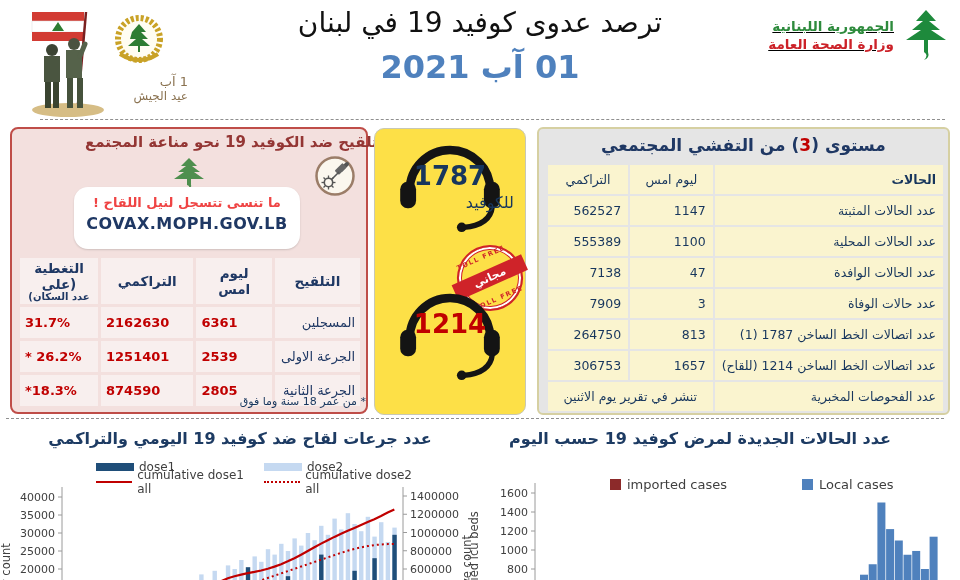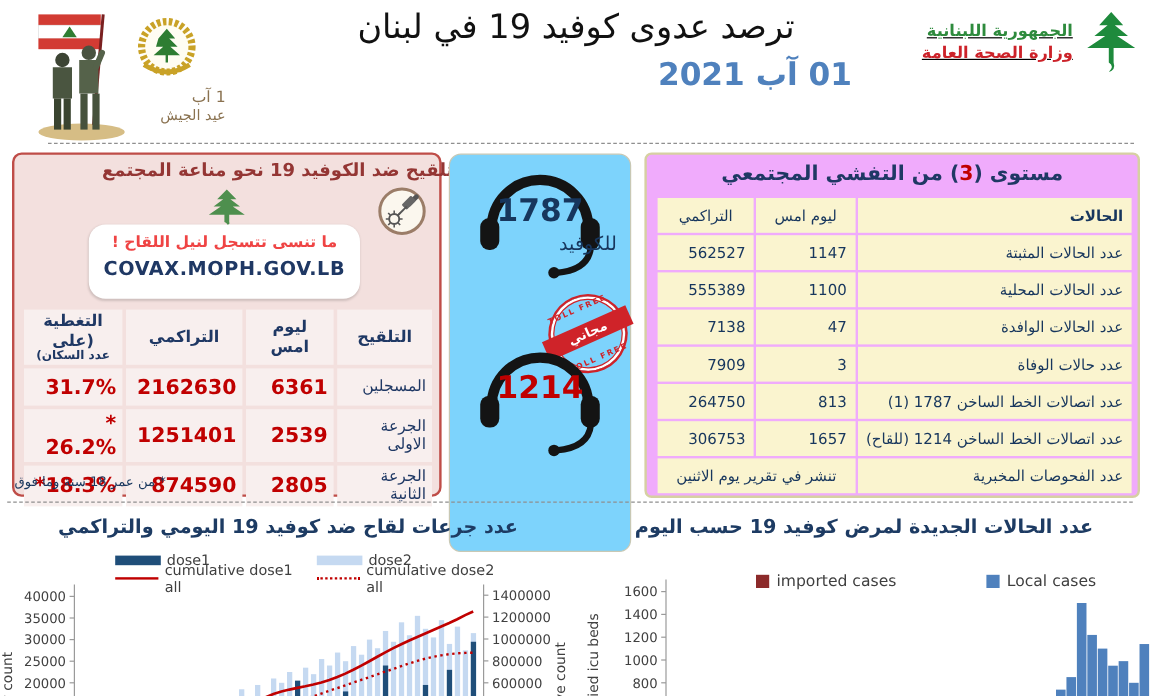--- a/index.html
+++ b/index.html
@@ -4,22 +4,22 @@
 <style>
   html,body{margin:0;padding:0;background:#fff;}
   .page{position:relative;width:960px;height:580px;overflow:hidden;background:#fff;
         font-family:"DejaVu Sans",sans-serif;}
   .abs{position:absolute;}
   .dash-h{position:absolute;border-top:1px dashed #8f8f8f;height:0;}
 
   
   .main-title{position:absolute;left:250px;top:6px;width:460px;text-align:center;
     font-size:28px;color:#111;direction:rtl;font-weight:500;}
-  .date-line{position:absolute;left:250px;top:48px;width:460px;text-align:right;
-    font-size:26px;color:#4f81bd;font-weight:bold;direction:rtl;}
+  .date-line{position:absolute;left:250px;top:48px;width:460px;text-align:center;
+    font-size:32px;color:#4f81bd;font-weight:bold;direction:rtl;}
   .moph{position:absolute;right:8px;top:8px;display:flex;align-items:center;gap:6px;text-decoration:underline;}
   .moph-text{text-align:right;line-height:1.35;}
   .moph-l1{color:#2e8b3d;font-weight:bold;font-size:13.5px;direction:rtl;}
   .moph-l2{color:#cc2229;font-weight:bold;font-size:13.5px;direction:rtl;}
   .army{position:absolute;left:12px;top:2px;width:210px;height:116px;}
   .army-caption{position:absolute;left:96px;top:72px;width:80px;text-align:right;
     color:#8a7250;direction:rtl;}
   .army-cap1{font-size:13px;}
   .army-cap2{font-size:12px;}
 
@@ -33,61 +33,61 @@
   .covax-box{position:absolute;left:62px;top:58px;width:226px;height:62px;background:#fff;
     border-radius:14px;box-shadow:0 1px 2px rgba(0,0,0,.15);text-align:center;padding-top:8px;box-sizing:border-box;}
   .covax-l1{color:#ef4444;font-size:13px;font-weight:bold;direction:rtl;}
   .covax-l2{color:#1f3864;font-size:16px;font-weight:600;letter-spacing:.5px;margin-top:4px;}
   .vax-table-wrap{position:absolute;left:5px;top:126px;width:346px;}
   table.vax{direction:rtl;border-spacing:3px;width:100%;}
   table.vax td{background:#f8efee;padding:2px 5px;}
   .vax-h{color:#1f3864;font-weight:bold;font-size:13.5px;text-align:center;}
   .vax-h .sub{font-size:10px;font-weight:bold;display:block;line-height:1;}
   .vax-label{color:#1f3864;font-size:13px;text-align:right;height:27px;}
-  .vax-num{color:#c00000;font-weight:bold;font-size:17px;text-align:right;direction:ltr;}
-  .vax-foot{position:absolute;left:0;bottom:4px;width:100%;text-align:left;
+  .vax-num{color:#c00000;font-weight:bold;font-size:13px;text-align:left;direction:ltr;}
+  .vax-foot{position:absolute;left:0;bottom:4px;width:100%;text-align:right;
     color:#17365d;font-size:11px;direction:rtl;}
 
   
-  .phone-panel{position:absolute;left:374px;top:128px;width:152px;height:332px;
-    background:#7dd3fc;border:1px solid #c8c8b4;border-radius:10px;box-sizing:border-box;}
+  .phone-panel{position:absolute;left:374px;top:128px;width:152px;height:287px;
+    background:#fde047;border:1px solid #c8c8b4;border-radius:10px;box-sizing:border-box;}
   .hs{position:absolute;left:50%;transform:translateX(-50%);width:128px;height:110px;}
   .hs1{top:4px;} .hs2{top:152px;}
   .hs-num{position:absolute;top:28px;left:0;width:100%;text-align:center;
     font-size:26px;font-weight:bold;}
   .hs-lab{position:absolute;top:60px;left:0;width:100%;text-align:right;
     font-size:16px;font-weight:normal;direction:rtl;}
   .blue{color:#17365d;} .red{color:#c00000;}
   .stamp{position:absolute;left:82px;top:116px;width:62px;height:62px;
     transform:rotate(-24deg);border:2px solid #cf2329;border-radius:50%;
     box-shadow:inset 0 0 0 2px #fff, inset 0 0 0 3px #cf2329;}
   .stamp-band{position:absolute;left:-7px;right:-7px;top:22px;height:17px;background:#cf2329;
     color:#fff;font-size:11px;font-weight:bold;text-align:center;line-height:17px;direction:rtl;}
   .stamp-top,.stamp-bot{position:absolute;left:0;width:100%;text-align:center;
     color:#cf2329;font-size:6.5px;font-weight:bold;letter-spacing:1.5px;}
   .stamp-top{top:5px;} .stamp-bot{bottom:5px;}
 
   
   .cases-panel{position:absolute;left:537px;top:127px;width:413px;height:288px;
-    background:#f0abfc;border:2px solid #d6d0a2;border-radius:6px;box-sizing:border-box;padding-left:35px;}
+    background:#e5e5e5;border:2px solid #d6d0a2;border-radius:6px;box-sizing:border-box;padding-left:35px;}
   .cases-title{position:absolute;top:6px;left:0;width:100%;text-align:center;
     color:#1f3864;font-weight:bold;font-size:17px;direction:rtl;}
   .cases-level{color:#c00000;}
   .cases-table-wrap{position:absolute;left:7px;top:34px;width:399px;}
   table.cases{direction:rtl;border-spacing:2px;width:100%;}
   table.cases td{background:#faf4cf;color:#17365d;padding:2px 7px;height:25px;font-size:12.5px;white-space:nowrap;}
   .c-hdr-cases{font-weight:bold;font-size:13.5px;text-align:right;}
   .c-hdr{text-align:center;font-size:13px;}
   .c-label{text-align:right;}
   .c-val{text-align:right;font-size:15px;direction:ltr;}
   .c-note{text-align:center;font-size:12.5px;}
 
   
   .chart{position:absolute;top:425px;width:480px;height:155px;overflow:hidden;}
-  .chart-left{left:0;} .chart-right{left:480px;}
+  .chart-left{left:0;} .chart-right{left:460px;}
   .chart-title{position:absolute;top:4px;left:0;width:100%;text-align:center;
     color:#1d3b63;font-size:16px;font-weight:600;direction:rtl;}
   .legend1{position:absolute;top:34px;left:96px;width:330px;font-size:12px;color:#3f3f3f;}
   .lg-row{display:flex;gap:8px;height:15px;align-items:center;}
   .lg-item{display:flex;align-items:center;gap:5px;width:160px;}
   .sw-bar{width:38px;height:8px;}
   .sw-line{width:38px;height:0;border-top:2.5px solid #c00000;}
   .sw-dot{width:38px;height:0;border-top:2.5px dotted #c00000;}
   .legend2{position:absolute;top:52px;left:150px;display:flex;gap:75px;font-size:13px;color:#3f3f3f;}
   .lg2{display:flex;align-items:center;gap:6px;}

